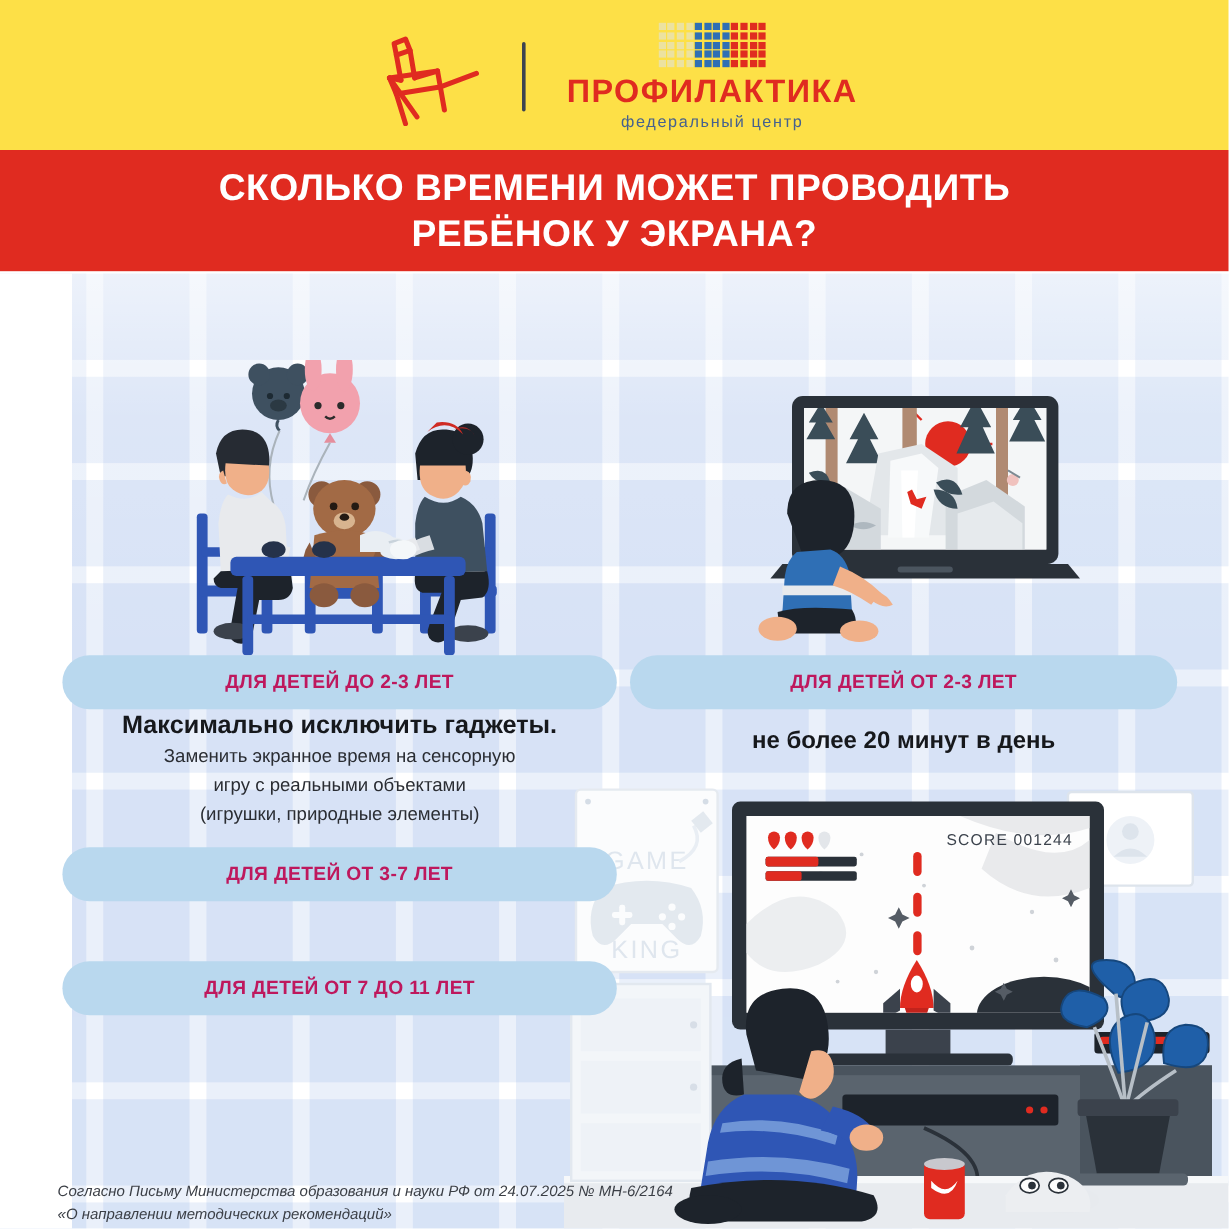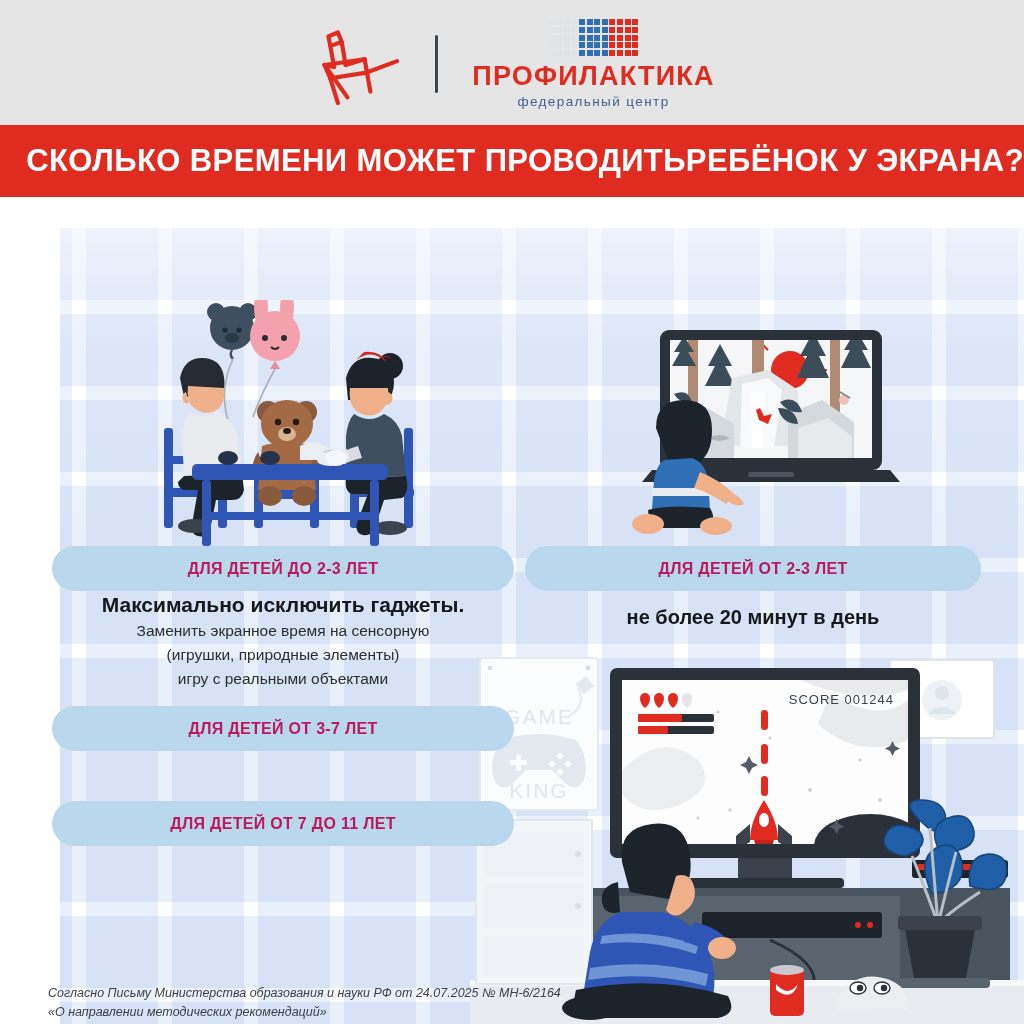--- a/index.html
+++ b/index.html
@@ -21,33 +21,33 @@
       linear-gradient(to bottom, #e7eefa 0 72px, #ffffff 72px 86px);
     background-size:86px 86px, 86px 86px;
     background-blend-mode:multiply;
     opacity:.85;
   }
   .bg-mask{position:absolute;left:0;top:228px;width:1024px;height:796px;
     background:linear-gradient(to bottom, rgba(255,255,255,.55) 0, rgba(255,255,255,.15) 120px, rgba(255,255,255,0) 320px);}
   .bg-left-white{position:absolute;left:0;top:228px;width:60px;height:796px;background:#fff;}
 
   
-  .header{position:absolute;left:0;top:0;width:1024px;height:125px;background:#e5e5e5;z-index:5;}
+  .header{position:absolute;left:0;top:0;width:1024px;height:125px;background:#fde047;z-index:5;}
   .logo-row{position:absolute;left:0;top:18px;width:1024px;height:92px;display:flex;justify-content:center;align-items:center;gap:0px;}
   .chair-logo{width:96px;height:82px;display:block;}
   .logo-divider{width:3px;height:58px;background:#3d4450;margin:0 34px 0 30px;border-radius:2px;}
   .brand{display:flex;flex-direction:column;align-items:center;}
   .flagdots{display:grid;grid-template-columns:repeat(12,6px);grid-template-rows:repeat(5,6px);gap:1.6px;margin-bottom:7px;}
   .flagdots i{display:block;width:6px;height:6px;}
   .brand-name{font-size:27px;font-weight:bold;color:#e02b20;letter-spacing:1.2px;line-height:1;}
   .brand-sub{font-size:13.5px;color:#46618e;letter-spacing:1.4px;margin-top:4px;}
 
   
-  .banner{position:absolute;left:0;top:125px;width:1024px;height:72px;background:#e02b20;z-index:5;
-    display:flex;flex-direction:row;align-items:center;justify-content:flex-end;}
+  .banner{position:absolute;left:0;top:125px;width:1024px;height:101px;background:#e02b20;z-index:5;
+    display:flex;flex-direction:column;align-items:center;justify-content:center;}
   .banner-l1,.banner-l2{color:#fff;font-weight:bold;font-size:31px;letter-spacing:.4px;line-height:1.22;text-align:center;
     font-family:"Liberation Sans","DejaVu Sans",sans-serif;}
 
   
   .subtitle{position:absolute;left:22px;top:240px;width:980px;z-index:6;text-align:center;
     font-size:19.5px;font-weight:bold;color:#16181c;line-height:1.42;}
 
   
   .ill{position:absolute;z-index:4;}
   #ill-tea{left:150px;top:300px;width:290px;height:250px;}
@@ -492,22 +492,22 @@
         <circle cx="46" cy="22" r="3.2" fill="#2a3139"></circle>
     </g>
   </svg>
 
   <div class="card" id="card-a">
     <div class="pill">
       <span>ДЛЯ ДЕТЕЙ ДО 2-3 ЛЕТ</span>
     </div>
     <div class="desc-strong">Максимально исключить гаджеты.</div>
     <div class="desc-small">Заменить экранное время на сенсорную</div>
+    <div class="desc-small">игру с реальными объектами</div>
     <div class="desc-small">(игрушки, природные элементы)</div>
-    <div class="desc-small">игру с реальными объектами</div>
   </div>
 
   <div class="card" id="card-b">
     <div class="pill">
       <span>ДЛЯ ДЕТЕЙ ОТ 2-3 ЛЕТ</span>
     </div>
     <div class="desc">не более 20 минут в день</div>
   </div>
 
   <div class="card" id="card-c">

